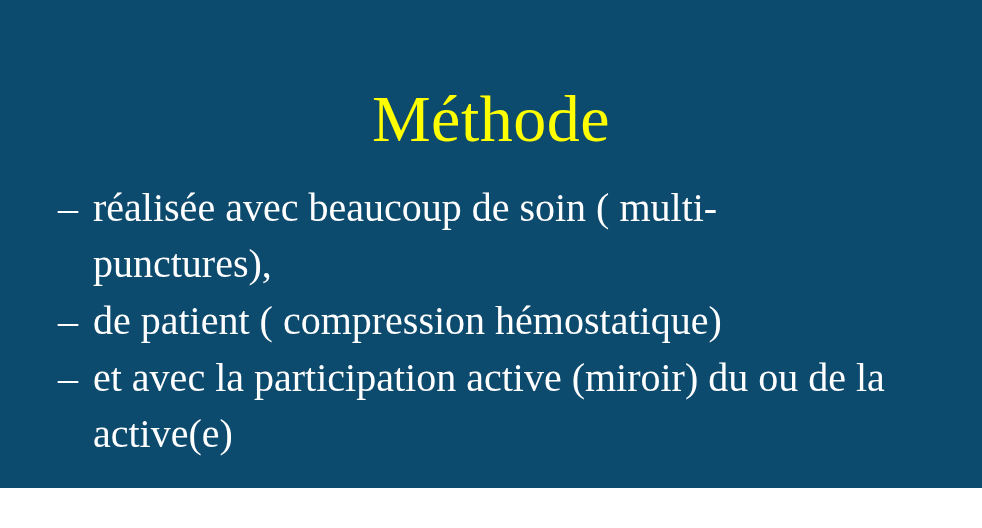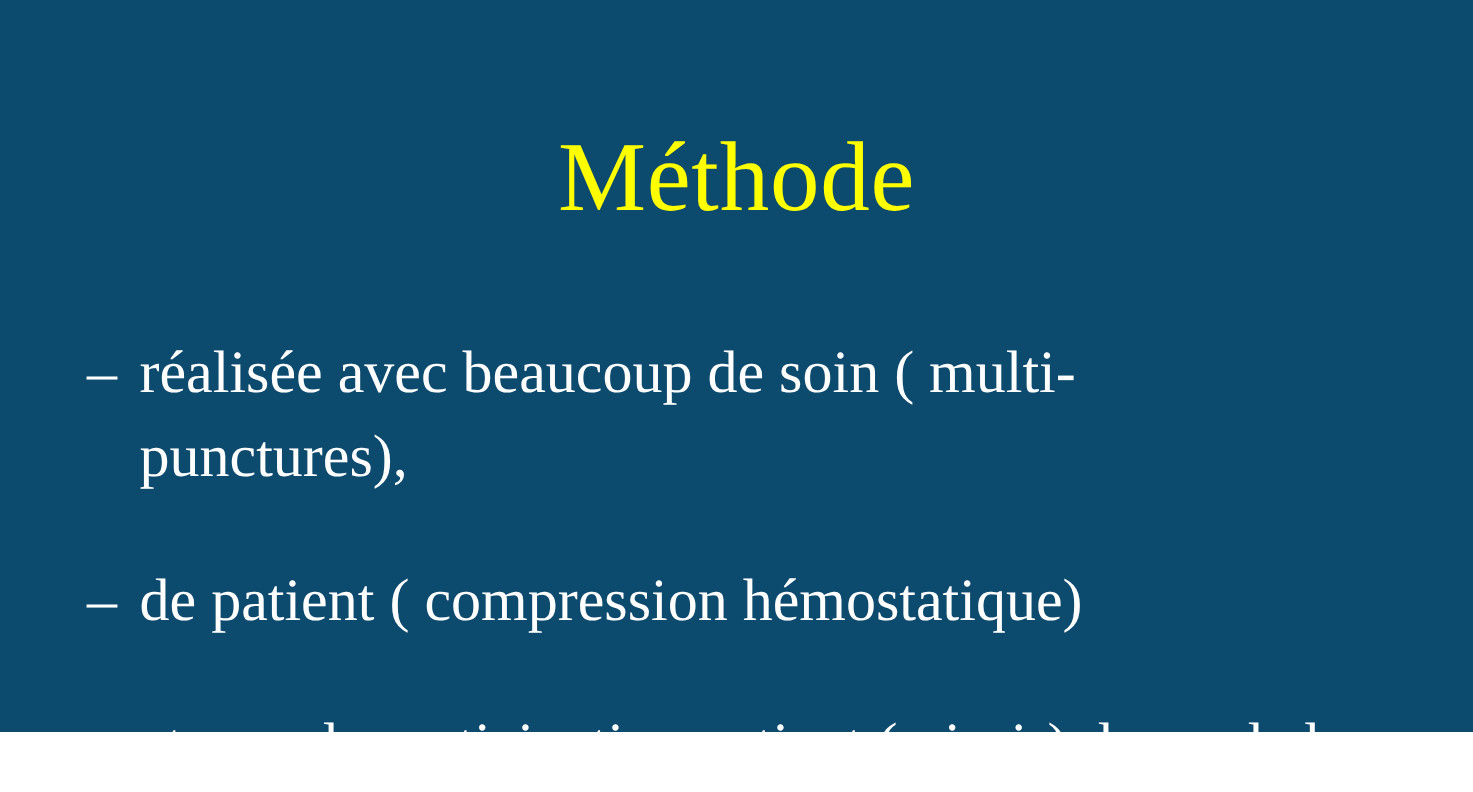--- a/index.html
+++ b/index.html
@@ -58,21 +58,20 @@
   .bullet-mark {
     position: absolute;
     left: 0;
     top: 0;
     color: #ffffff;
     font-size: 40px;
     line-height: 56px;
   }
   .bullet-text {
     display: block;
-    margin-top: 40px;
   }
   .wrap-narrow {
     max-width: 740px;
   }
   .wrap-wide {
     max-width: 900px;
   }
 </style>
 </head>
 <body>
@@ -88,18 +87,18 @@
       <span class="bullet-text wrap-narrow">réalisée avec beaucoup de soin ( multi-punctures),</span>
     </li>
 
     <li class="bullet-row">
       <span class="bullet-mark">–</span>
       <span class="bullet-text wrap-wide">de patient ( compression hémostatique)</span>
     </li>
 
     <li class="bullet-row">
       <span class="bullet-mark">–</span>
-      <span class="bullet-text wrap-wide">et avec la participation patient (miroir) du ou de la patient(e)</span>
+      <span class="bullet-text wrap-wide">et avec la participation active (miroir) du ou de la active(e)</span>
     </li>
 
   </ul>
 
 </div>
 
 </body></html>

